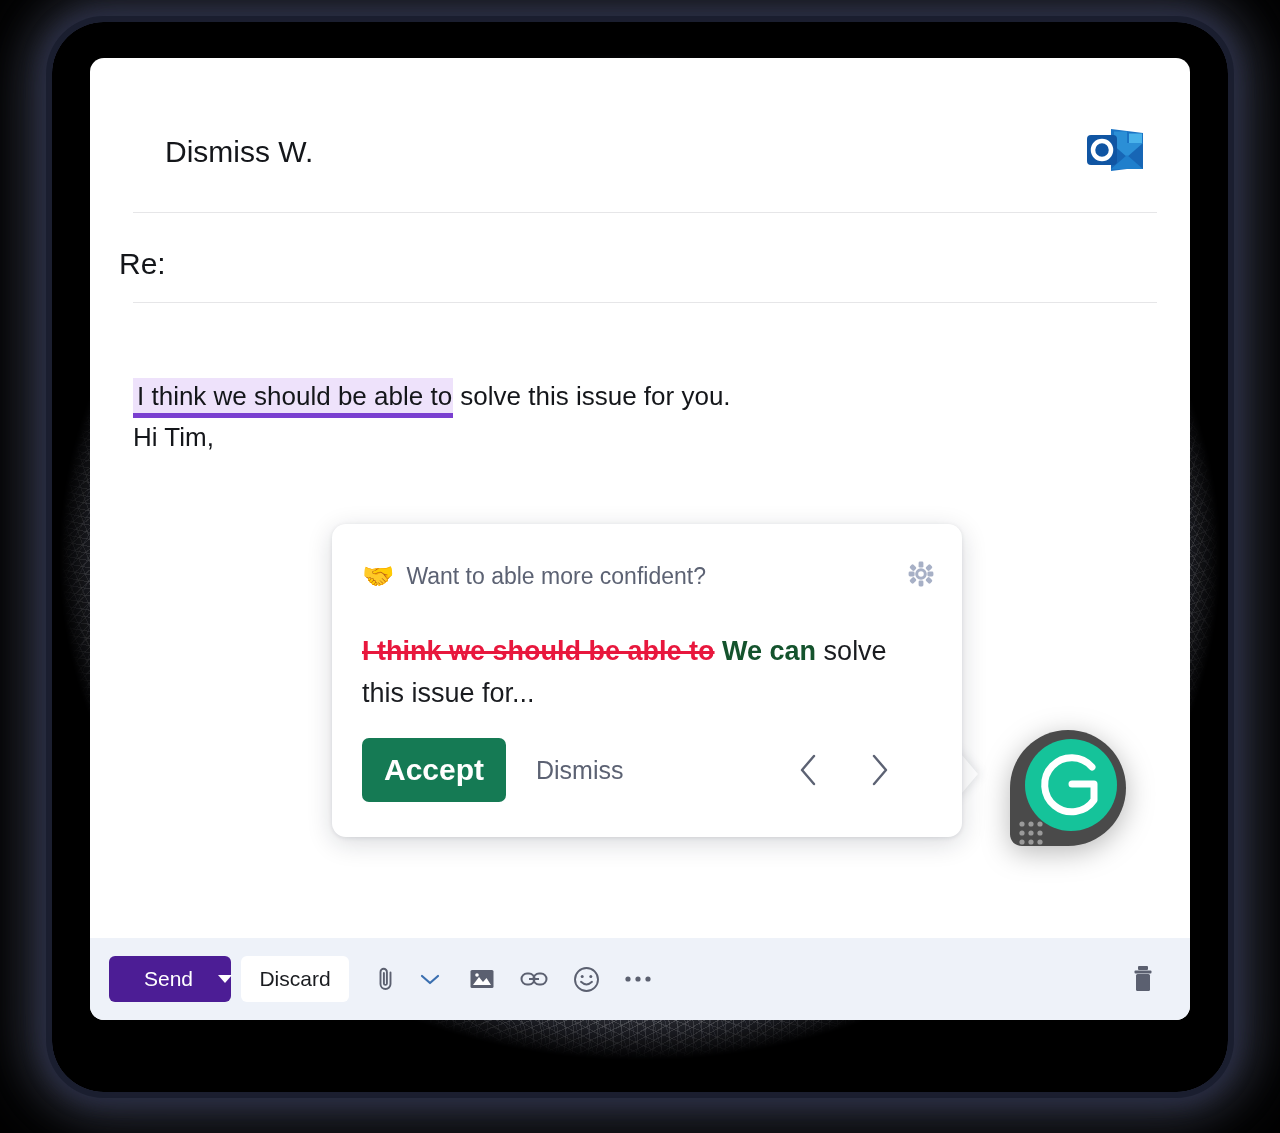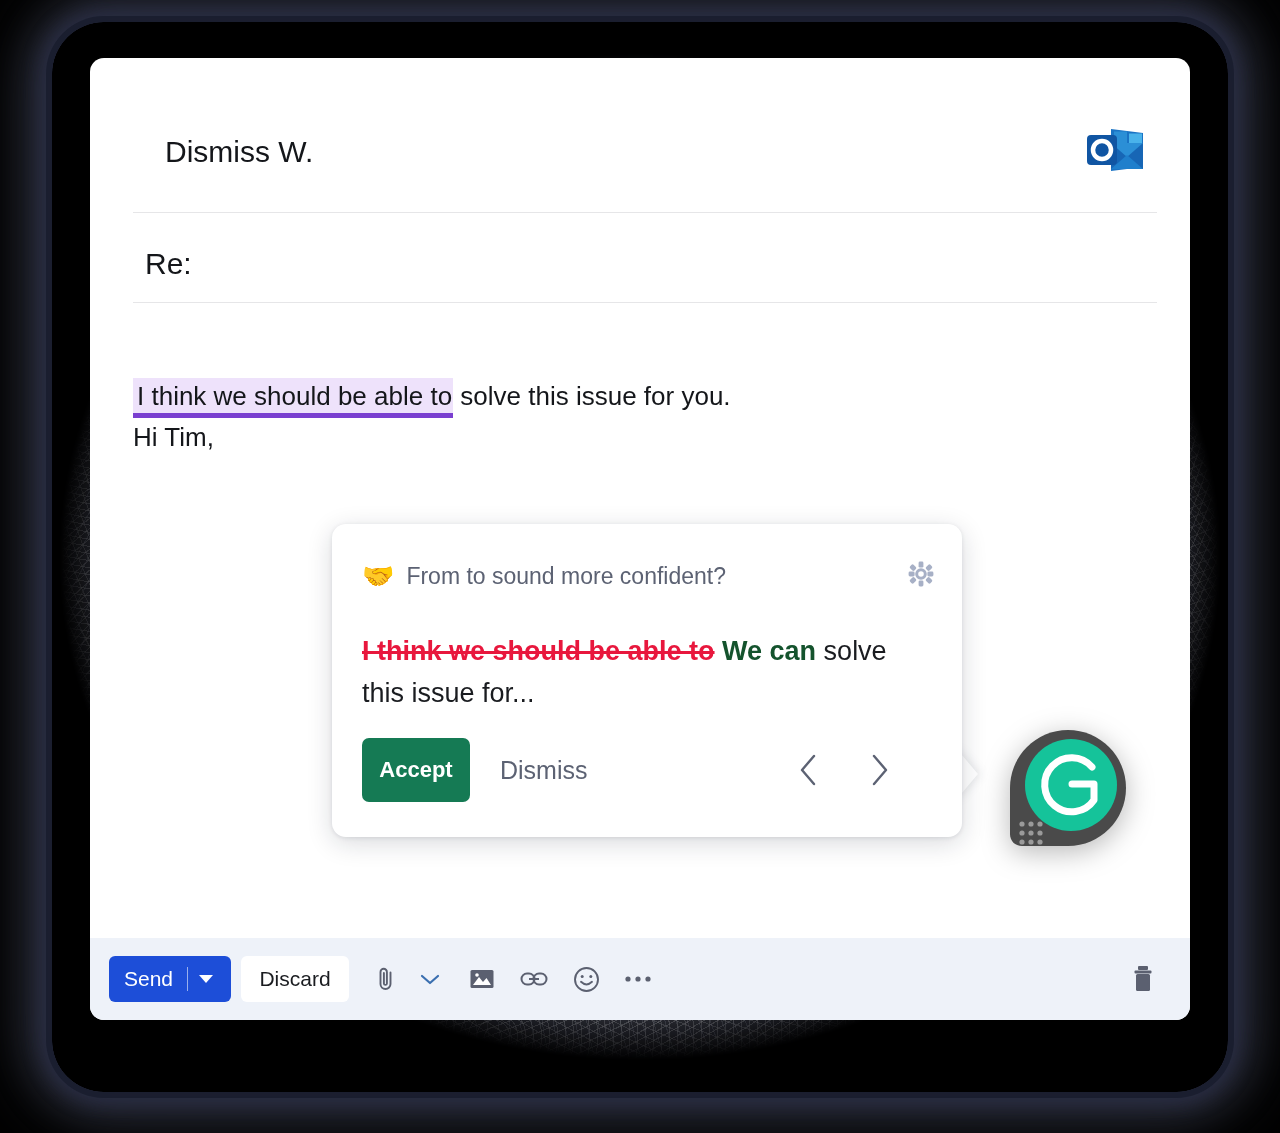--- a/index.html
+++ b/index.html
@@ -110,21 +110,21 @@
     left: 43px;
     width: 1024px;
     height: 1px;
     background: #e6e6e8;
   }
   .div-1 { top: 154px; }
   .div-2 { top: 244px; }
 
   .subject-row {
     position: absolute;
-    left: 55px; top: 178px;
+    left: 29px; top: 178px;
     width: 1024px; height: 56px;
     display: flex;
     align-items: center;
   }
   .subject-text {
     font-size: 30px;
     color: #14161a;
   }
 
   
@@ -210,27 +210,27 @@
 
   .card-actions {
     position: absolute;
     left: 30px; top: 214px;
     right: 26px;
     height: 64px;
     display: flex;
     align-items: center;
   }
   .accept-btn {
-    width: 108px; height: 64px;
+    width: 144px; height: 64px;
     background: #157a54;
     color: #ffffff;
     border: none;
     border-radius: 7px;
     font-family: "Liberation Sans", sans-serif;
-    font-size: 22px;
+    font-size: 30px;
     font-weight: bold;
     cursor: pointer;
   }
   .dismiss-btn {
     margin-left: 30px;
     background: none;
     border: none;
     color: #5c6273;
     font-family: "Liberation Sans", sans-serif;
     font-size: 25px;
@@ -261,26 +261,27 @@
     position: absolute;
     left: 0; bottom: 0;
     width: 1100px; height: 82px;
     background: #eef2f9;
     display: flex;
     align-items: center;
   }
   .send-btn {
     margin-left: 19px;
     width: 122px; height: 46px;
-    background: #1d4ed8;
+    background: #4c1d95;
     border: none;
     border-radius: 6px;
     display: flex;
     align-items: center;
     cursor: pointer;
+    padding-left: 20px;
   }
   .send-label {
     color: #ffffff;
     font-size: 21px;
     padding-left: 15px;
   }
   .send-sep {
     width: 1px; height: 24px;
     background: rgba(255,255,255,.55);
     margin-left: 14px;
@@ -425,21 +426,21 @@
       </div>
     </div>
   </div>
 
   <div class="card-tail"></div>
 
   <div class="card">
 
     <div class="card-head">
       <span class="card-emoji">🤝</span>
-      <span class="card-title">From to sound more confident?</span>
+      <span class="card-title">Want to able more confident?</span>
       <svg class="gear-icon" viewBox="0 0 30 30">
         <path fill="#a7b0c6" d="M15 9.2a5.8 5.8 0 1 0 0 11.6 5.8 5.8 0 0 0 0-11.6zm0 8.6a2.8 2.8 0 1 1 0-5.6 2.8 2.8 0 0 1 0 5.6z"></path>
         <g fill="#a7b0c6">
           <rect x="12.6" y="2.6" width="4.8" height="6" rx="1.4"></rect>
           <rect x="12.6" y="21.4" width="4.8" height="6" rx="1.4"></rect>
           <rect x="2.6" y="12.6" width="6" height="4.8" rx="1.4"></rect>
           <rect x="21.4" y="12.6" width="6" height="4.8" rx="1.4"></rect>
           <rect x="4.6" y="5.6" width="4.8" height="6" rx="1.4" transform="rotate(-45 7 8.6)"></rect>
           <rect x="20.6" y="18.4" width="4.8" height="6" rx="1.4" transform="rotate(-45 23 21.4)"></rect>
           <rect x="20.6" y="5.6" width="4.8" height="6" rx="1.4" transform="rotate(45 23 8.6)"></rect>

